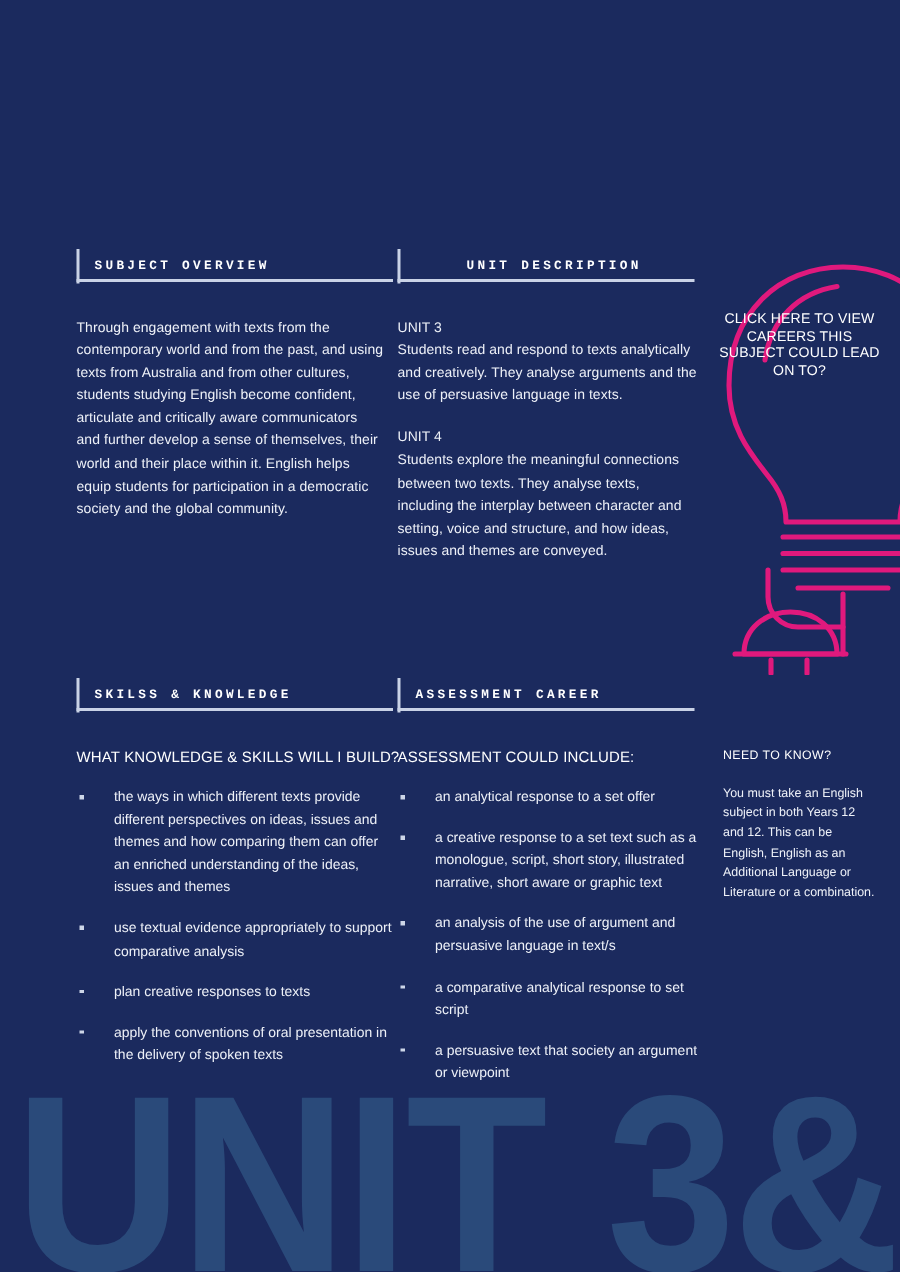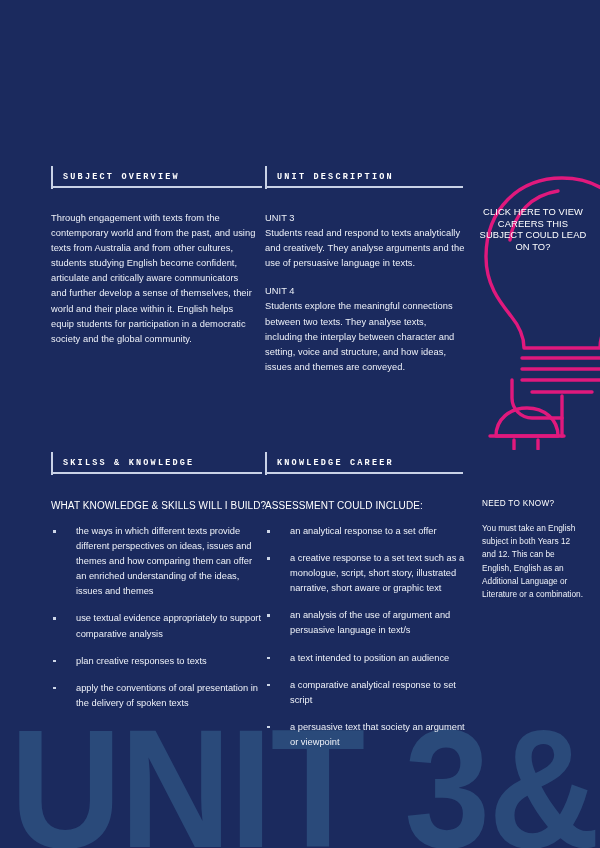--- a/index.html
+++ b/index.html
@@ -143,21 +143,21 @@
     <span>UNIT 3&amp;4</span>
   </div>
 
   <div class="content">
 
     <div class="headcell" style="position:absolute; left:51px; top:166px; width:211px;">
       <span class="tick"></span>
       <div class="htitle">SUBJECT OVERVIEW</div>
     </div>
 
-    <div class="headcell" style="position:absolute; left:265px; top:166px; width:200px;">
+    <div class="headcell" style="position:absolute; left:265px; top:166px; width:200px;padding-left:34px;">
       <span class="tick"></span>
       <div class="htitle">UNIT DESCRIPTION</div>
     </div>
 
     <div class="headrule" style="left:51px; top:186px; width:211px;"></div>
     <div class="headrule" style="left:265px; top:186px; width:198px;"></div>
 
     <div class="para" style="left:51px; top:211px; width:205px;">Through engagement with texts from the contemporary world and from the past, and using texts from Australia and from other cultures, students studying English become confident, articulate and critically aware communicators and further develop a sense of themselves, their world and their place within it. English helps equip students for participation in a democratic society and the global community.</div>
 
     <div class="para" style="left:265px; top:211px; width:200px;">
@@ -195,42 +195,41 @@
       <div class="bulb-text">CLICK HERE TO VIEW CAREERS THIS SUBJECT COULD LEAD ON TO?</div>
     </div>
 
     <div class="headcell" style="position:absolute; left:51px; top:452px; width:211px;">
       <span class="tick"></span>
       <div class="htitle">SKILSS &amp; KNOWLEDGE</div>
     </div>
 
     <div class="headcell" style="position:absolute; left:265px; top:452px; width:200px;">
       <span class="tick"></span>
-      <div class="htitle">KNOWLEDGE CAREER</div>
+      <div class="htitle">ASSESSMENT CAREER</div>
     </div>
 
     <div class="headrule" style="left:51px; top:472px; width:211px;"></div>
     <div class="headrule" style="left:265px; top:472px; width:198px;"></div>
 
     <div class="subhead" style="left:51px; top:500px;">WHAT KNOWLEDGE &amp; SKILLS WILL I BUILD?</div>
 
     <div class="subhead" style="left:265px; top:500px;">ASSESSMENT COULD INCLUDE:</div>
 
     <div class="bullets" style="left:51px; top:524px; width:212px;">
       <div class="bullet">the ways in which different texts provide different perspectives on ideas, issues and themes and how comparing them can offer an enriched understanding of the ideas, issues and themes</div>
       <div class="bullet">use textual evidence appropriately to support comparative analysis</div>
       <div class="bullet">plan creative responses to texts</div>
       <div class="bullet">apply the conventions of oral presentation in the delivery of spoken texts</div>
     </div>
 
     <div class="bullets" style="left:265px; top:524px; width:203px;">
       <div class="bullet">an analytical response to a set offer</div>
       <div class="bullet">a creative response to a set text such as a monologue, script, short story, illustrated narrative, short aware or graphic text</div>
       <div class="bullet">an analysis of the use of argument and persuasive language in text/s</div>
-      <div class="bullet">a text intended to position an audience</div>
       <div class="bullet">a comparative analytical response to set script</div>
       <div class="bullet">a persuasive text that society an argument or viewpoint</div>
     </div>
 
     <div class="ntk" style="left:482px; top:499px;">
       <div class="ntk-title">NEED TO KNOW?</div>
       <div class="ntk-body">You must take an English subject in both Years 12 and 12. This can be English, English as an Additional Language or Literature or a combination.</div>
     </div>
 
   </div>

